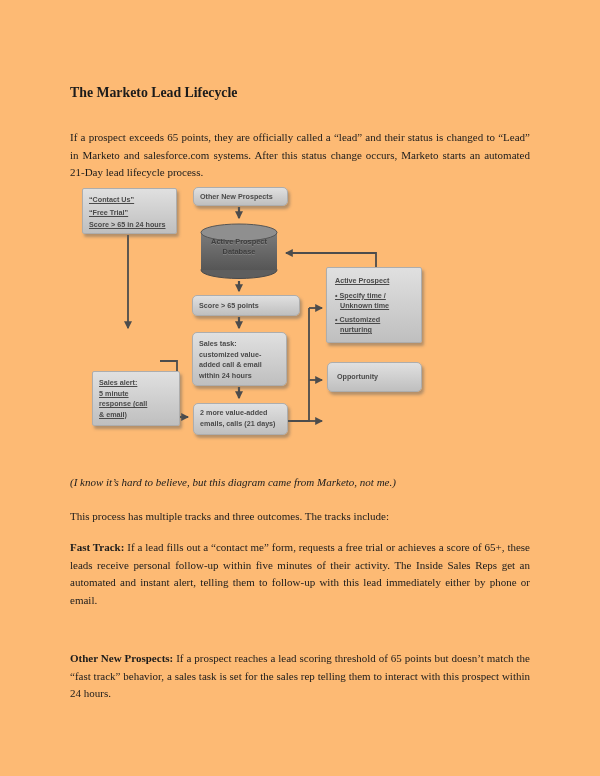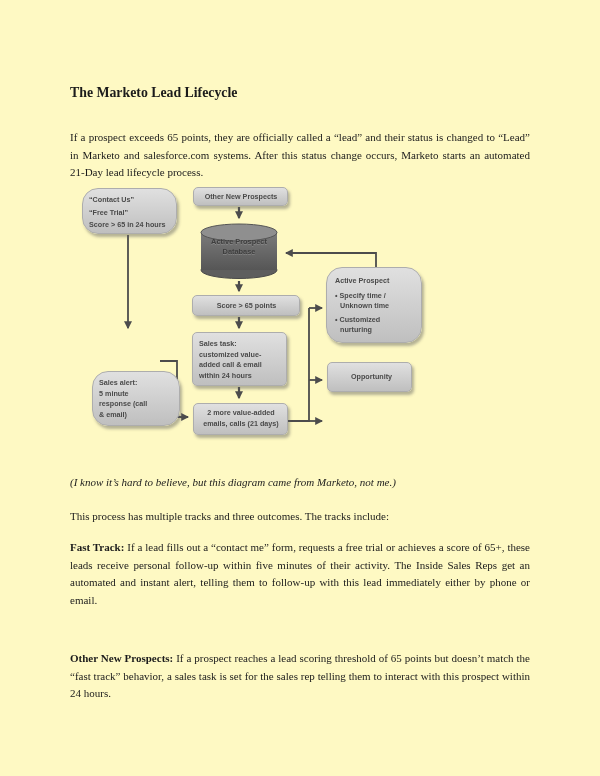--- a/index.html
+++ b/index.html
@@ -1,18 +1,18 @@
 <!DOCTYPE html>
 <html><head>
 <meta charset="utf-8">
 <style>
   html,body { margin:0; padding:0; }
   body { background:#ffffff; }
   .page {
-    position:relative; width:600px; height:776px; background:#fef9c3;
+    position:relative; width:600px; height:776px; background:#fdba74;
     font-family:"Liberation Serif", serif; color:#1b1b1b; overflow:hidden;
   }
   .textblock { position:absolute; left:70px; width:460px; }
   .doc-title { top:85px; font-size:13.8px; font-weight:bold; }
   .para { font-size:11px; line-height:17.5px; text-align:justify; }
   .p-intro { top:118px; }
   .p-caption { top:463px; font-style:italic; text-align:left; }
   .p-tracks { top:497px; text-align:left; }
   .p-fast { top:528px; }
   .p-other { top:639px; }
@@ -24,33 +24,33 @@
   .node {
     position:absolute; box-sizing:border-box;
     background:linear-gradient(180deg,#e0e0e0 0%,#cecece 55%,#bfbfbf 100%);
     border:1px solid #adadad; border-radius:5px;
     box-shadow:2px 3px 3px rgba(90,90,90,0.45);
     color:#4a4a4a; font-family:"Liberation Sans", sans-serif;
     font-weight:bold; font-size:7.2px; line-height:11px;
     padding:3px 5px 2px 6px;
   }
   .node .ln { white-space:nowrap; }
-  .bar { display:flex; flex-direction:column; justify-content:center; padding-top:1px;align-items:center; }
-  .rounded { border-radius:16px; }
+  .bar { display:flex; flex-direction:column; justify-content:center; padding-top:1px; }
+  .rounded { border-radius:2px;text-decoration:underline; }
   .n-contact { left:82px; top:3px; width:95px; height:46px; line-height:12.5px; padding-top:5px; }
   .n-other { left:193px; top:2px; width:95px; height:19px; }
   .n-score { left:192px; top:110px; width:108px; height:21px; }
   .n-salesalert { left:92px; top:148px; width:88px; height:55px; line-height:10.5px; padding-top:6px;margin-top:38px; }
   .n-salestask { left:192px; top:147px; width:95px; height:54px; line-height:10.5px; padding-top:6px; }
   .n-twomore { left:193px; top:218px; width:95px; height:32px; line-height:10.5px; }
   .n-ap { left:326px; top:82px; width:96px; height:76px; line-height:10.5px; padding:8px 5px 2px 8px; }
   .n-ap .t { margin-bottom:4px; }
   .n-ap .cont { padding-left:5px; }
   .n-ap .b2 { margin-top:3px; }
-  .n-opportunity { left:327px; top:177px; width:85px; height:30px; padding-left:9px; }
+  .n-opportunity { left:327px; top:177px; width:95px; height:30px; padding-left:9px; }
   .n-disqualified { left:327px; top:223px; width:95px; height:30px; padding-left:9px; }
 
   .cyl { position:absolute; left:200px; top:38px; width:78px; height:57px; }
   .cyl-text {
     position:absolute; left:0; top:14px; width:78px; text-align:center;
     color:#3e3e3e; font-family:"Liberation Sans", sans-serif; font-weight:bold;
     font-size:7.4px; line-height:10px; text-shadow:0 1px 0 rgba(160,160,160,0.5);
   }
 </style>
 </head>

